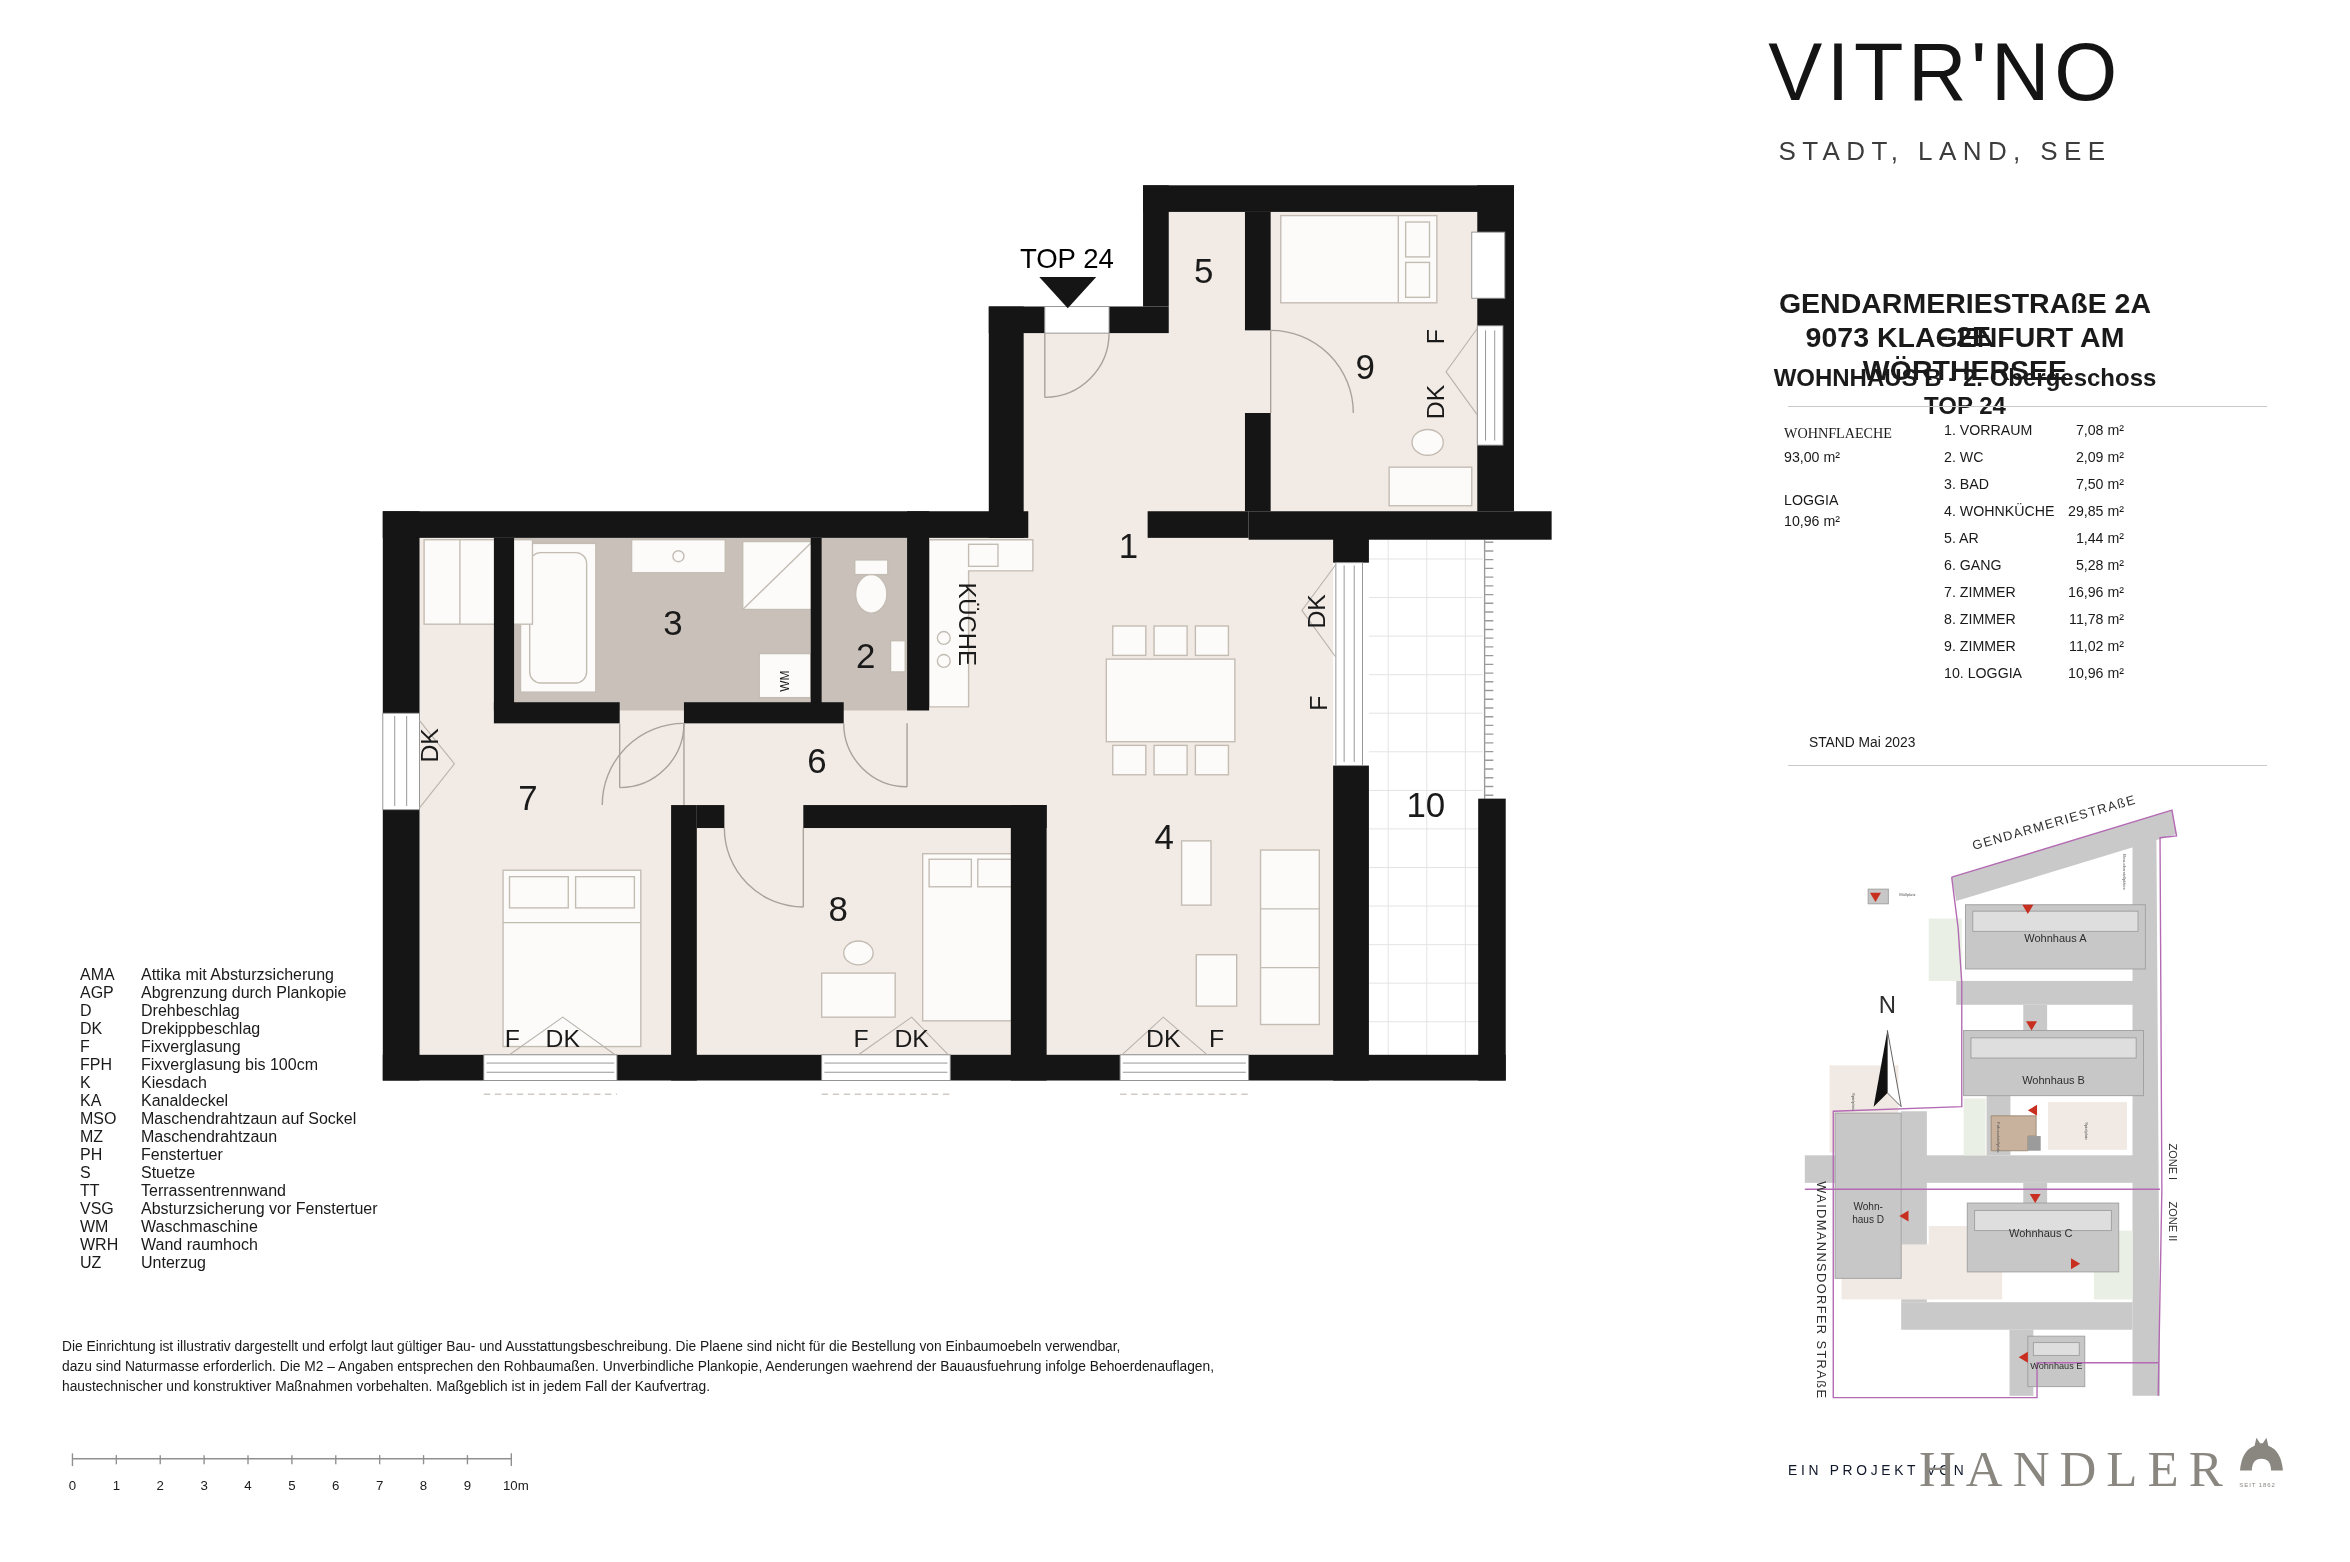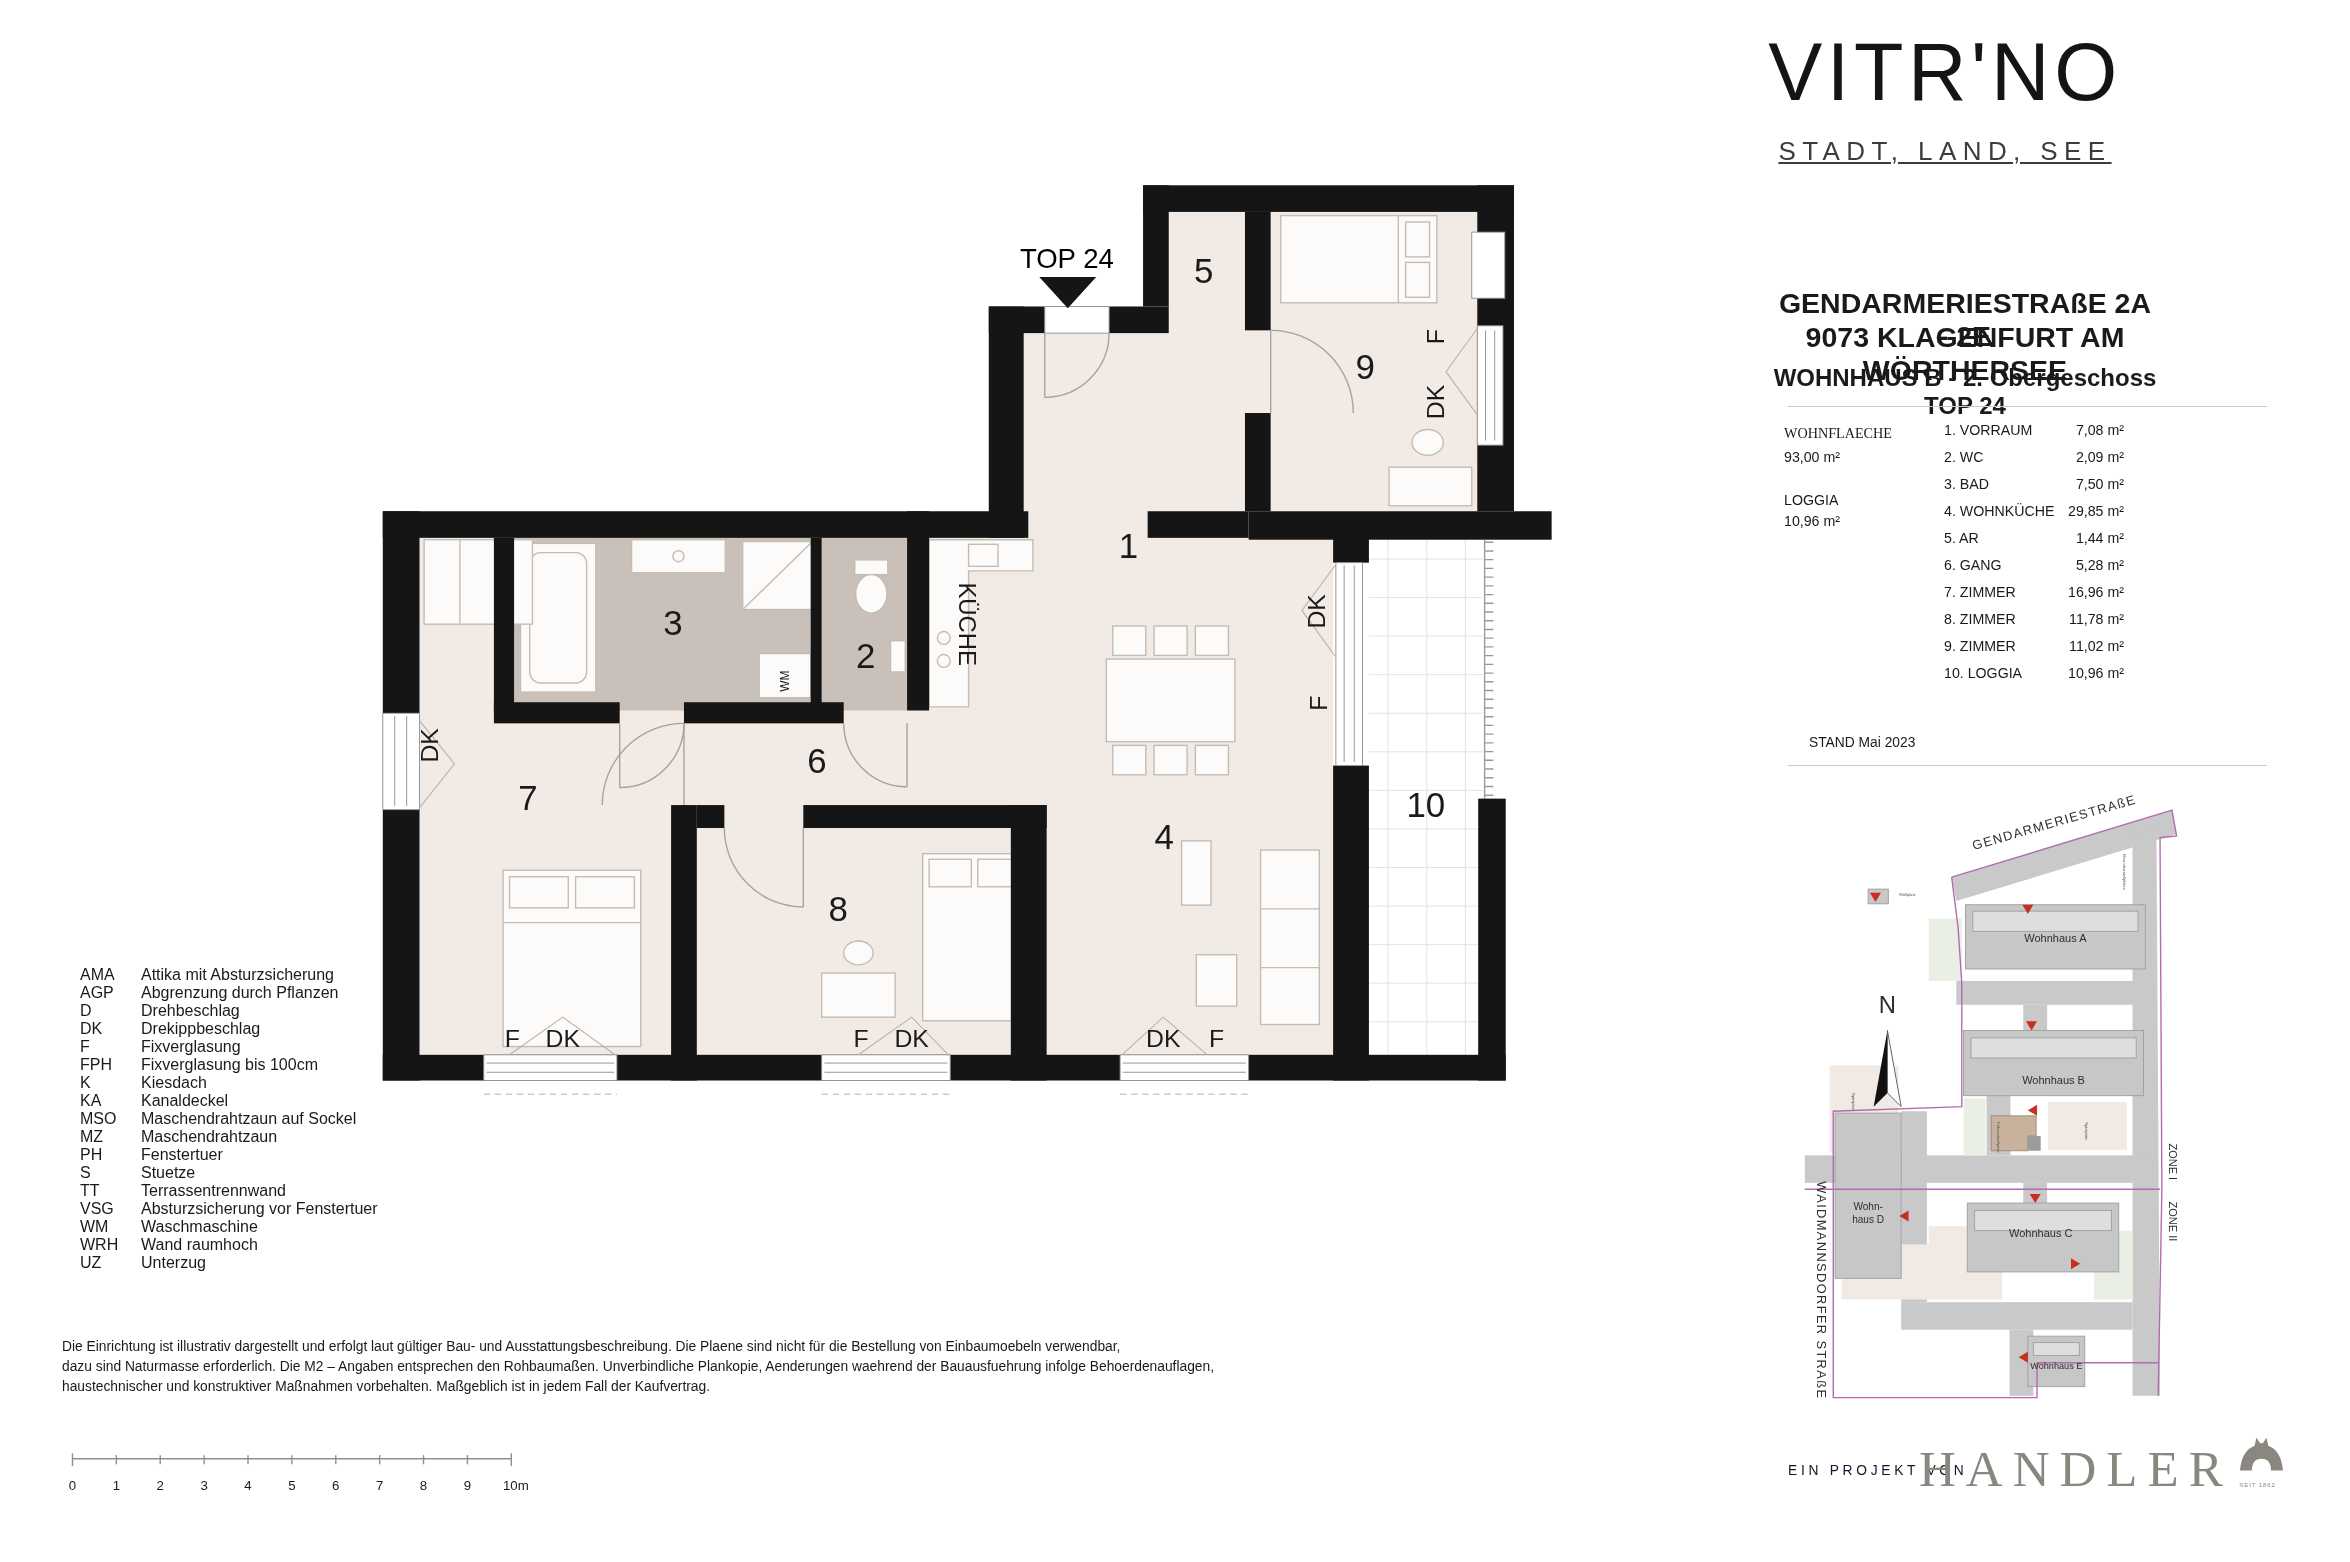--- a/index.html
+++ b/index.html
@@ -1,20 +1,20 @@
 <!DOCTYPE html>
 <html style="font-size:14.7px"><head>
 <meta charset="utf-8">
 <style>
   html,body{margin:0;padding:0;background:#ffffff;font-family:"Liberation Sans",sans-serif;color:#1a1a1a;}
   .page{position:relative;width:2351px;height:1562px;background:#fff;overflow:hidden;}
   .abs{position:absolute;}
   
   .logo{left:1743px;top:26px;width:404px;text-align:center;font-size:81px;letter-spacing:4.6px;font-weight:400;color:#141414;}
-  .tagline{left:1743px;top:136px;width:404px;text-align:center;font-size:26px;letter-spacing:6.4px;color:#3c3c3c;text-decoration:underline;}
+  .tagline{left:1743px;top:136px;width:404px;text-align:center;font-size:26px;letter-spacing:6.4px;color:#3c3c3c;}
   .addr1{left:1772px;top:287px;width:386px;text-align:center;font-size:28.5px;font-weight:bold;}
   .addr2{left:1772px;top:321px;width:386px;text-align:center;font-size:28.5px;font-weight:bold;}
   .unit-title{left:1772px;top:364px;width:386px;text-align:center;font-size:24px;font-weight:bold;}
   .rule{height:0.9px;background:#c9c9c9;width:479px;left:1788px;}
   .sum{left:1784px;font-size:14.2px;}
   .room-table{left:1944px;top:421px;width:180px;font-size:14.2px;}
   .room-row{display:flex;justify-content:space-between;height:27px;line-height:18.4px;}
   .stand{left:1809px;top:735px;font-size:13.8px;}
   
   .legend{left:80px;top:966px;font-size:16px;line-height:18px;}
@@ -392,21 +392,21 @@
     </g>
   </svg>
 
   <div class="abs legend">
     <div class="legend-row">
         <span class="legend-abbr">AMA</span>
         <span>Attika mit Absturzsicherung</span>
       </div>
     <div class="legend-row">
         <span class="legend-abbr">AGP</span>
-        <span>Abgrenzung durch Pflanzen</span>
+        <span>Abgrenzung durch Plankopie</span>
       </div>
     <div class="legend-row">
         <span class="legend-abbr">D</span>
         <span>Drehbeschlag</span>
       </div>
     <div class="legend-row">
         <span class="legend-abbr">DK</span>
         <span>Drekippbeschlag</span>
       </div>
     <div class="legend-row">

